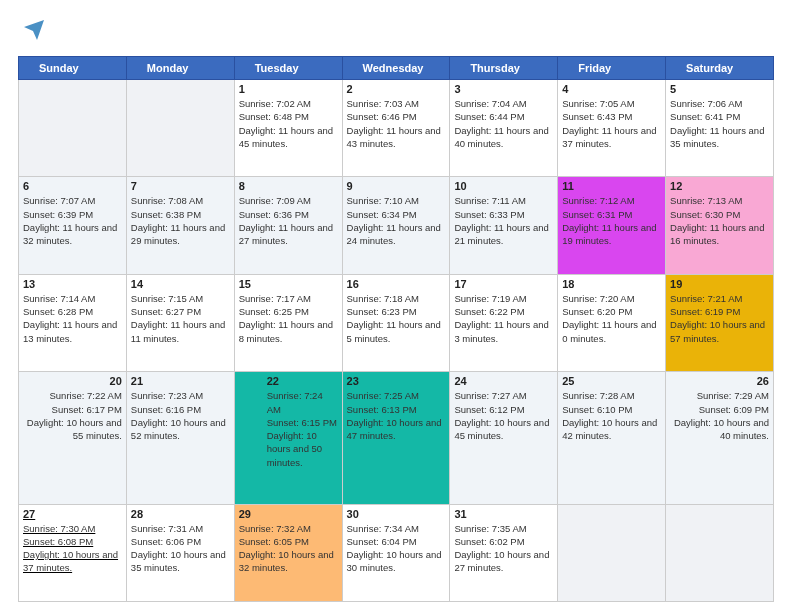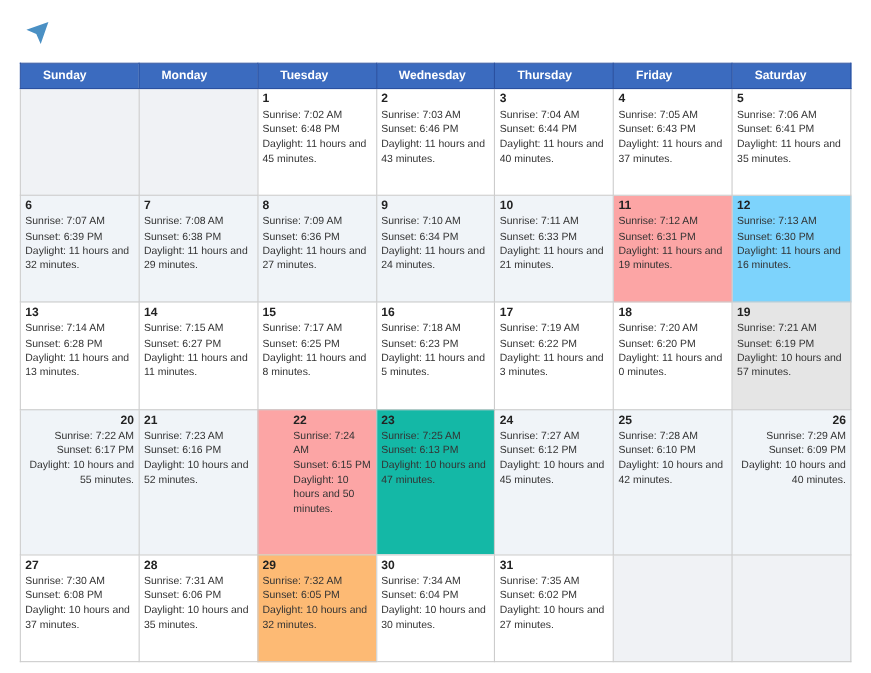--- a/index.html
+++ b/index.html
@@ -159,25 +159,25 @@
             <div class="day-info">Sunrise: 7:09 AM<br>Sunset: 6:36 PM<br>Daylight: 11 hours and 27 minutes.</div>
           </td>
           <td style="background: rgb(240, 244, 248);">
             <span class="day-num">9</span>
             <div class="day-info">Sunrise: 7:10 AM<br>Sunset: 6:34 PM<br>Daylight: 11 hours and 24 minutes.</div>
           </td>
           <td style="background: rgb(240, 244, 248);">
             <span class="day-num">10</span>
             <div class="day-info">Sunrise: 7:11 AM<br>Sunset: 6:33 PM<br>Daylight: 11 hours and 21 minutes.</div>
           </td>
-          <td style="background: #fca5a5;">
+          <td style="background: #d946ef;">
             <span class="day-num">11</span>
             <div class="day-info">Sunrise: 7:12 AM<br>Sunset: 6:31 PM<br>Daylight: 11 hours and 19 minutes.</div>
           </td>
-          <td style="background: #7dd3fc;">
+          <td style="background: #f9a8d4;">
             <span class="day-num">12</span>
             <div class="day-info">Sunrise: 7:13 AM<br>Sunset: 6:30 PM<br>Daylight: 11 hours and 16 minutes.</div>
           </td>
         </tr>
         <tr>
           <td style="background: rgb(255, 255, 255);">
             <span class="day-num">13</span>
             <div class="day-info">Sunrise: 7:14 AM<br>Sunset: 6:28 PM<br>Daylight: 11 hours and 13 minutes.</div>
           </td>
           <td style="background: rgb(255, 255, 255);">
@@ -193,35 +193,35 @@
             <div class="day-info">Sunrise: 7:18 AM<br>Sunset: 6:23 PM<br>Daylight: 11 hours and 5 minutes.</div>
           </td>
           <td style="background: rgb(255, 255, 255);">
             <span class="day-num">17</span>
             <div class="day-info">Sunrise: 7:19 AM<br>Sunset: 6:22 PM<br>Daylight: 11 hours and 3 minutes.</div>
           </td>
           <td style="background: rgb(255, 255, 255);">
             <span class="day-num">18</span>
             <div class="day-info">Sunrise: 7:20 AM<br>Sunset: 6:20 PM<br>Daylight: 11 hours and 0 minutes.</div>
           </td>
-          <td style="background: #e5e5e5; margin-left: 36px;">
+          <td style="background: #eab308; margin-left: 36px;">
             <span class="day-num">19</span>
             <div class="day-info">Sunrise: 7:21 AM<br>Sunset: 6:19 PM<br>Daylight: 10 hours and 57 minutes.</div>
           </td>
         </tr>
         <tr>
           <td style="background: rgb(240, 244, 248); text-align: right;">
             <span class="day-num">20</span>
             <div class="day-info">Sunrise: 7:22 AM<br>Sunset: 6:17 PM<br>Daylight: 10 hours and 55 minutes.</div>
           </td>
           <td style="background: rgb(240, 244, 248);">
             <span class="day-num">21</span>
             <div class="day-info">Sunrise: 7:23 AM<br>Sunset: 6:16 PM<br>Daylight: 10 hours and 52 minutes.</div>
           </td>
-          <td style="background: #fca5a5; padding-left: 32px;">
+          <td style="background: #14b8a6; padding-left: 32px;">
             <span class="day-num">22</span>
             <div class="day-info">Sunrise: 7:24 AM<br>Sunset: 6:15 PM<br>Daylight: 10 hours and 50 minutes.</div>
           </td>
           <td style="background: #14b8a6;">
             <span class="day-num">23</span>
             <div class="day-info">Sunrise: 7:25 AM<br>Sunset: 6:13 PM<br>Daylight: 10 hours and 47 minutes.</div>
           </td>
           <td style="background: rgb(240, 244, 248);">
             <span class="day-num">24</span>
             <div class="day-info">Sunrise: 7:27 AM<br>Sunset: 6:12 PM<br>Daylight: 10 hours and 45 minutes.</div>
@@ -229,21 +229,21 @@
           <td style="background: rgb(240, 244, 248);">
             <span class="day-num">25</span>
             <div class="day-info">Sunrise: 7:28 AM<br>Sunset: 6:10 PM<br>Daylight: 10 hours and 42 minutes.</div>
           </td>
           <td style="background: rgb(240, 244, 248); text-align: right;">
             <span class="day-num">26</span>
             <div class="day-info">Sunrise: 7:29 AM<br>Sunset: 6:09 PM<br>Daylight: 10 hours and 40 minutes.</div>
           </td>
         </tr>
         <tr>
-          <td style="background: rgb(255, 255, 255);">
+          <td style="background: rgb(255, 255, 255); text-decoration: underline;">
             <span class="day-num">27</span>
             <div class="day-info">Sunrise: 7:30 AM<br>Sunset: 6:08 PM<br>Daylight: 10 hours and 37 minutes.</div>
           </td>
           <td style="background: rgb(255, 255, 255);">
             <span class="day-num">28</span>
             <div class="day-info">Sunrise: 7:31 AM<br>Sunset: 6:06 PM<br>Daylight: 10 hours and 35 minutes.</div>
           </td>
           <td style="background: #fdba74;">
             <span class="day-num">29</span>
             <div class="day-info">Sunrise: 7:32 AM<br>Sunset: 6:05 PM<br>Daylight: 10 hours and 32 minutes.</div>

